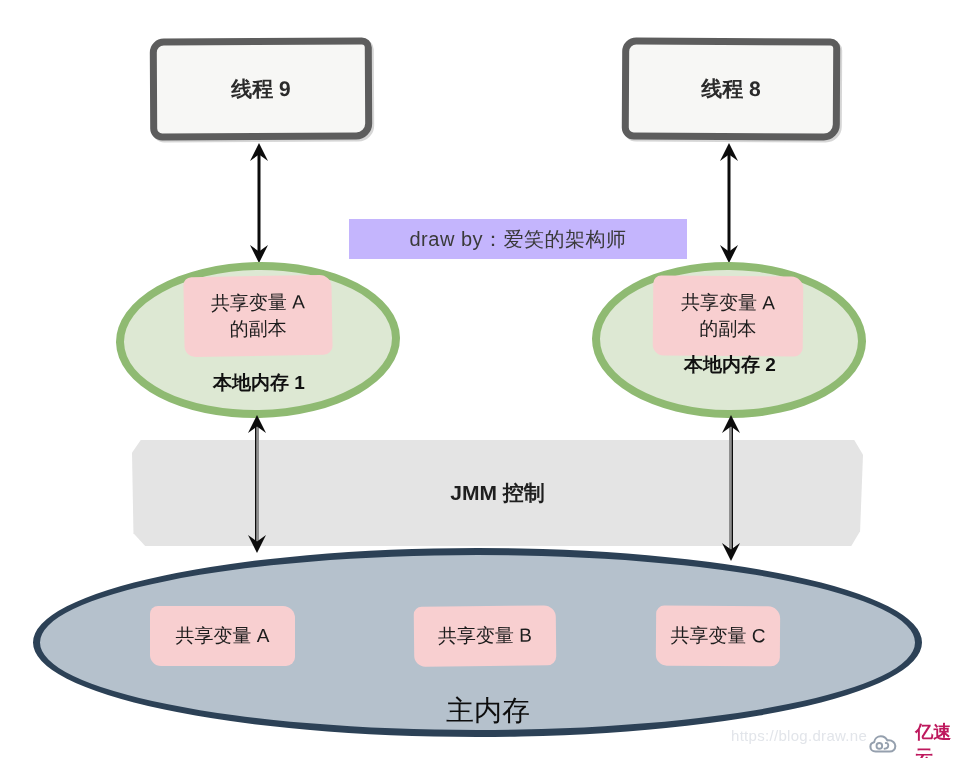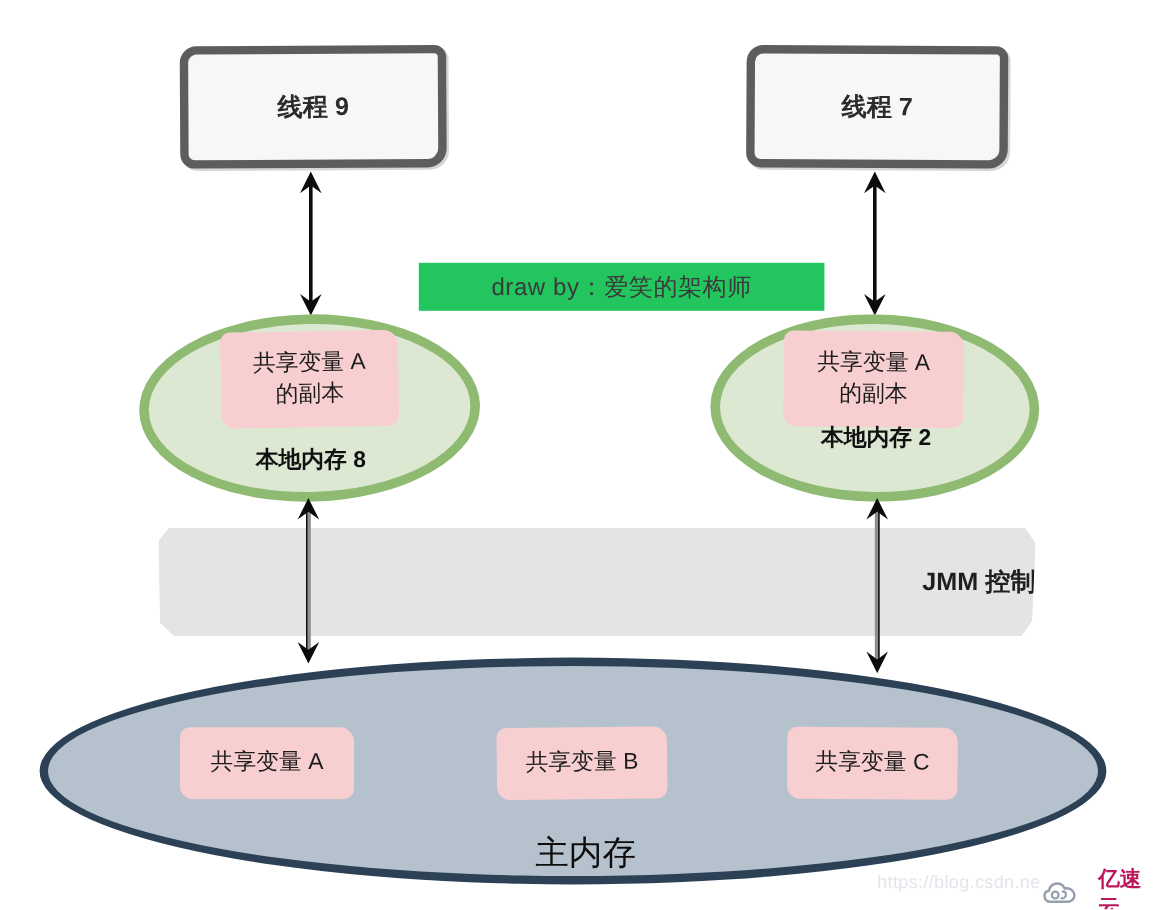--- a/index.html
+++ b/index.html
@@ -15,21 +15,21 @@
     border-radius:14px 10px 16px 12px;
     display:flex;align-items:center;justify-content:center;
     font-size:21px;font-weight:bold;color:#2b2b2b;
     box-shadow:2px 2px 0 rgba(90,90,90,.25);
   }
   #thread1{left:150px;top:38px;width:222px;height:102px;transform:rotate(-.3deg);}
   #thread2{left:622px;top:38px;width:218px;height:102px;transform:rotate(.3deg);}
   
   .credit{
     position:absolute;left:349px;top:219px;width:338px;height:40px;
-    background:#22c55e;display:flex;align-items:center;justify-content:center;
+    background:#c4b5fd;display:flex;align-items:center;justify-content:center;
     font-size:20px;color:#3a3a3a;letter-spacing:.5px;
   }
   
   .local-ellipse{
     position:absolute;box-sizing:border-box;border-radius:50%;
     background:#dde8d3;border:8px solid #8fba72;
   }
   #local1{left:116px;top:262px;width:284px;height:156px;transform:rotate(-1deg);}
   #local2{left:592px;top:262px;width:274px;height:156px;transform:rotate(.6deg);}
   
@@ -42,35 +42,35 @@
   #copy1{left:184px;top:276px;width:148px;height:80px;transform:rotate(-1deg);}
   #copy2{left:653px;top:276px;width:150px;height:80px;transform:rotate(.5deg);}
   .local-label{
     position:absolute;font-size:19px;font-weight:bold;color:#111;
     width:170px;text-align:center;
   }
   #local1-label{left:174px;top:370px;}
   #local2-label{left:645px;top:352px;}
   
   .jmm-band{
-    position:absolute;left:132px;top:440px;width:731px;height:90px;
+    position:absolute;left:132px;top:440px;width:731px;height:106px;
     background:#e4e4e4;
     clip-path:polygon(1.2% 0,98.8% 0,100% 14%,99.6% 86%,98.4% 100%,1.8% 100%,.2% 88%,0 12%);
-    display:flex;align-items:center;justify-content:flex-end;
+    display:flex;align-items:center;justify-content:center;
     font-size:21px;font-weight:bold;color:#1f1f1f;
   }
   
   .main-ellipse{
     position:absolute;left:33px;top:548px;width:889px;height:189px;
     box-sizing:border-box;border-radius:50%;
     background:#b5c1cc;border:7px solid #2c4156;
   }
   #mainA{left:150px;top:606px;width:145px;height:60px;}
   #mainB{left:414px;top:606px;width:142px;height:60px;transform:rotate(-.6deg);}
-  #mainC{left:656px;top:606px;width:142px;height:60px;transform:rotate(.4deg);}
+  #mainC{left:656px;top:606px;width:124px;height:60px;transform:rotate(.4deg);}
   .main-label{
     position:absolute;left:398px;top:692px;width:180px;text-align:center;
     font-size:28px;font-weight:normal;color:#0d0d0d;
   }
   
   .arrow{position:absolute;overflow:visible;}
   .arrow line{stroke-linecap:round;}
   .arrow .head{fill:#0c0c0c;}
   
   .wm-url{
@@ -85,21 +85,21 @@
 </style>
 </head>
 <body>
 
 <div class="canvas">
 
   <div class="thread-box" id="thread1">
     <span>线程 9</span>
   </div>
   <div class="thread-box" id="thread2">
-    <span>线程 7</span>
+    <span>线程 8</span>
   </div>
 
   <div class="credit">
     <span>draw by：爱笑的架构师</span>
   </div>
 
   <svg class="arrow" style="left:246px;top:142px;" width="26" height="122" viewBox="0 0 26 122">
     <line x1="13" y1="12" x2="13" y2="110" stroke="#0c0c0c" stroke-width="3"></line>
     <path class="head" d="M13,1 L4,19 L13,12.5 L22,19 Z"></path>
     <path class="head" d="M13,121 L4,103 L13,109.5 L22,103 Z"></path>
@@ -109,21 +109,21 @@
     <line x1="13" y1="12" x2="13" y2="110" stroke="#0c0c0c" stroke-width="3"></line>
     <path class="head" d="M13,1 L4,19 L13,12.5 L22,19 Z"></path>
     <path class="head" d="M13,121 L4,103 L13,109.5 L22,103 Z"></path>
   </svg>
 
   <div class="local-ellipse" id="local1"></div>
   <div class="var-chip" id="copy1">
     <span>共享变量 A</span>
     <span>的副本</span>
   </div>
-  <div class="local-label" id="local1-label">本地内存 8</div>
+  <div class="local-label" id="local1-label">本地内存 1</div>
 
   <div class="local-ellipse" id="local2"></div>
   <div class="var-chip" id="copy2">
     <span>共享变量 A</span>
     <span>的副本</span>
   </div>
   <div class="local-label" id="local2-label">本地内存 2</div>
 
   <div class="jmm-band">
     <span>JMM 控制</span>
@@ -148,21 +148,21 @@
     <span>共享变量 A</span>
   </div>
   <div class="var-chip" id="mainB">
     <span>共享变量 B</span>
   </div>
   <div class="var-chip" id="mainC">
     <span>共享变量 C</span>
   </div>
   <div class="main-label">主内存</div>
 
-  <div class="wm-url">https://blog.csdn.ne</div>
+  <div class="wm-url">https://blog.draw.ne</div>
   <div class="brand">
     <svg width="30" height="22" viewBox="0 0 30 22">
       <path d="M7,19 C3.5,19 1.5,16.5 1.5,13.8 C1.5,11.4 3.2,9.5 5.5,9.1 C5.9,5.4 9,2.8 12.6,2.8 C15.6,2.8 18.2,4.6 19.4,7.2 C19.9,7.05 20.5,7 21,7 C24.9,7 28,9.8 28,13.2 C28,16.4 25.5,19 22,19 Z" fill="none" stroke="#95a0ae" stroke-width="2.2" stroke-linejoin="round"></path>
       <circle cx="11" cy="13" r="3" fill="none" stroke="#95a0ae" stroke-width="2"></circle>
       <path d="M16.5,16 C19,16 20.5,14.3 20.5,12.4 C20.5,10.8 19.2,9.6 17.8,9.9" fill="none" stroke="#95a0ae" stroke-width="2" stroke-linecap="round"></path>
     </svg>
     <span>亿速云</span>
   </div>
 
 </div>

